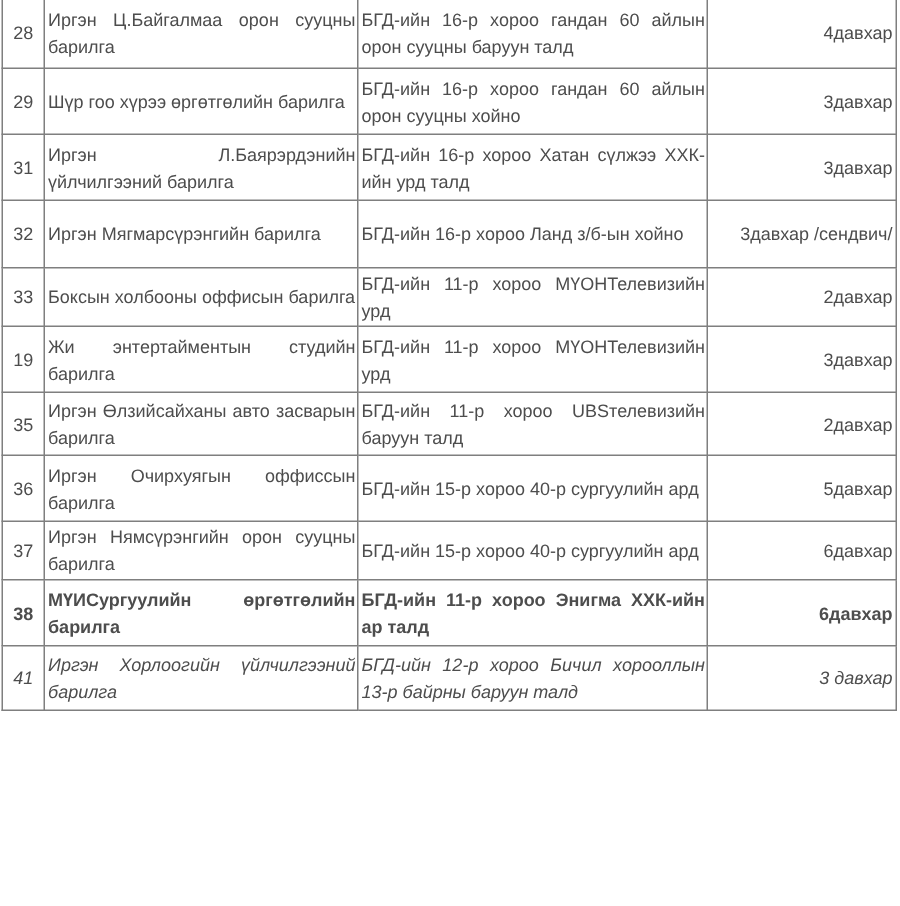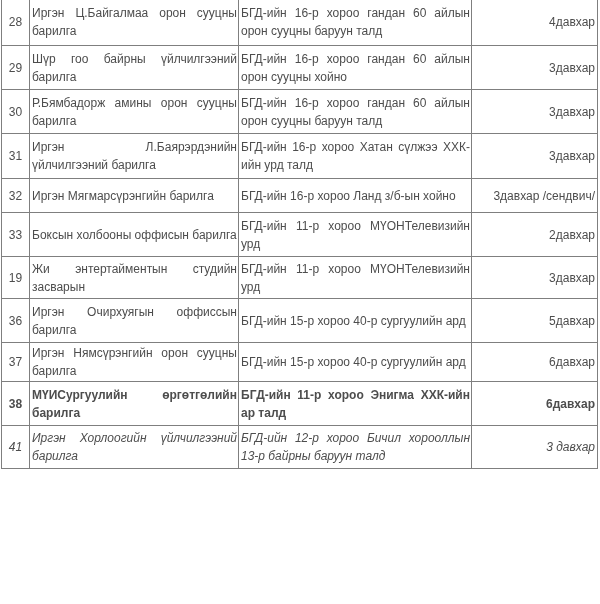--- a/index.html
+++ b/index.html
@@ -85,31 +85,25 @@
     <tbody id="table-body">
   <tr>
     <td class="c-num">28</td>
     <td class="c-name">Иргэн Ц.Байгалмаа орон сууцны барилга</td>
     <td class="c-loc">БГД-ийн 16-р хороо гандан 60 айлын орон сууцны баруун талд</td>
     <td class="c-floor">4давхар</td>
   </tr>
 
   <tr>
     <td class="c-num">29</td>
-    <td class="c-name">Шүр гоо байрны үйлчилгээний барилга</td>
+    <td class="c-name">Шүр гоо хүрээ өргөтгөлийн барилга</td>
     <td class="c-loc">БГД-ийн 16-р хороо гандан 60 айлын орон сууцны хойно</td>
     <td class="c-floor">3давхар</td>
   </tr>
 
-  <tr>
-    <td class="c-num">30</td>
-    <td class="c-name">Р.Бямбадорж амины орон сууцны барилга</td>
-    <td class="c-loc">БГД-ийн 16-р хороо гандан 60 айлын орон сууцны баруун талд</td>
-    <td class="c-floor">3давхар</td>
-  </tr>
 
   <tr>
     <td class="c-num">31</td>
     <td class="c-name">Иргэн Л.Баярэрдэнийн үйлчилгээний барилга</td>
     <td class="c-loc">БГД-ийн 16-р хороо Хатан сүлжээ ХХК-ийн урд талд</td>
     <td class="c-floor">3давхар</td>
   </tr>
 
   <tr>
     <td class="c-num">32</td>
@@ -120,25 +114,31 @@
 
   <tr>
     <td class="c-num">33</td>
     <td class="c-name">Боксын холбооны оффисын барилга</td>
     <td class="c-loc">БГД-ийн 11-р хороо МҮОНТелевизийн урд</td>
     <td class="c-floor">2давхар</td>
   </tr>
 
   <tr>
     <td class="c-num">19</td>
-    <td class="c-name">Жи энтертайментын студийн засварын</td>
+    <td class="c-name">Жи энтертайментын студийн барилга</td>
     <td class="c-loc">БГД-ийн 11-р хороо МҮОНТелевизийн урд</td>
     <td class="c-floor">3давхар</td>
   </tr>
 
+  <tr>
+    <td class="c-num">35</td>
+    <td class="c-name">Иргэн Өлзийсайханы авто засварын барилга</td>
+    <td class="c-loc">БГД-ийн 11-р хороо UBSтелевизийн баруун талд</td>
+    <td class="c-floor">2давхар</td>
+  </tr>
 
   <tr>
     <td class="c-num">36</td>
     <td class="c-name">Иргэн Очирхуягын оффиссын барилга</td>
     <td class="c-loc">БГД-ийн 15-р хороо 40-р сургуулийн ард</td>
     <td class="c-floor">5давхар</td>
   </tr>
 
   <tr>
     <td class="c-num">37</td>

